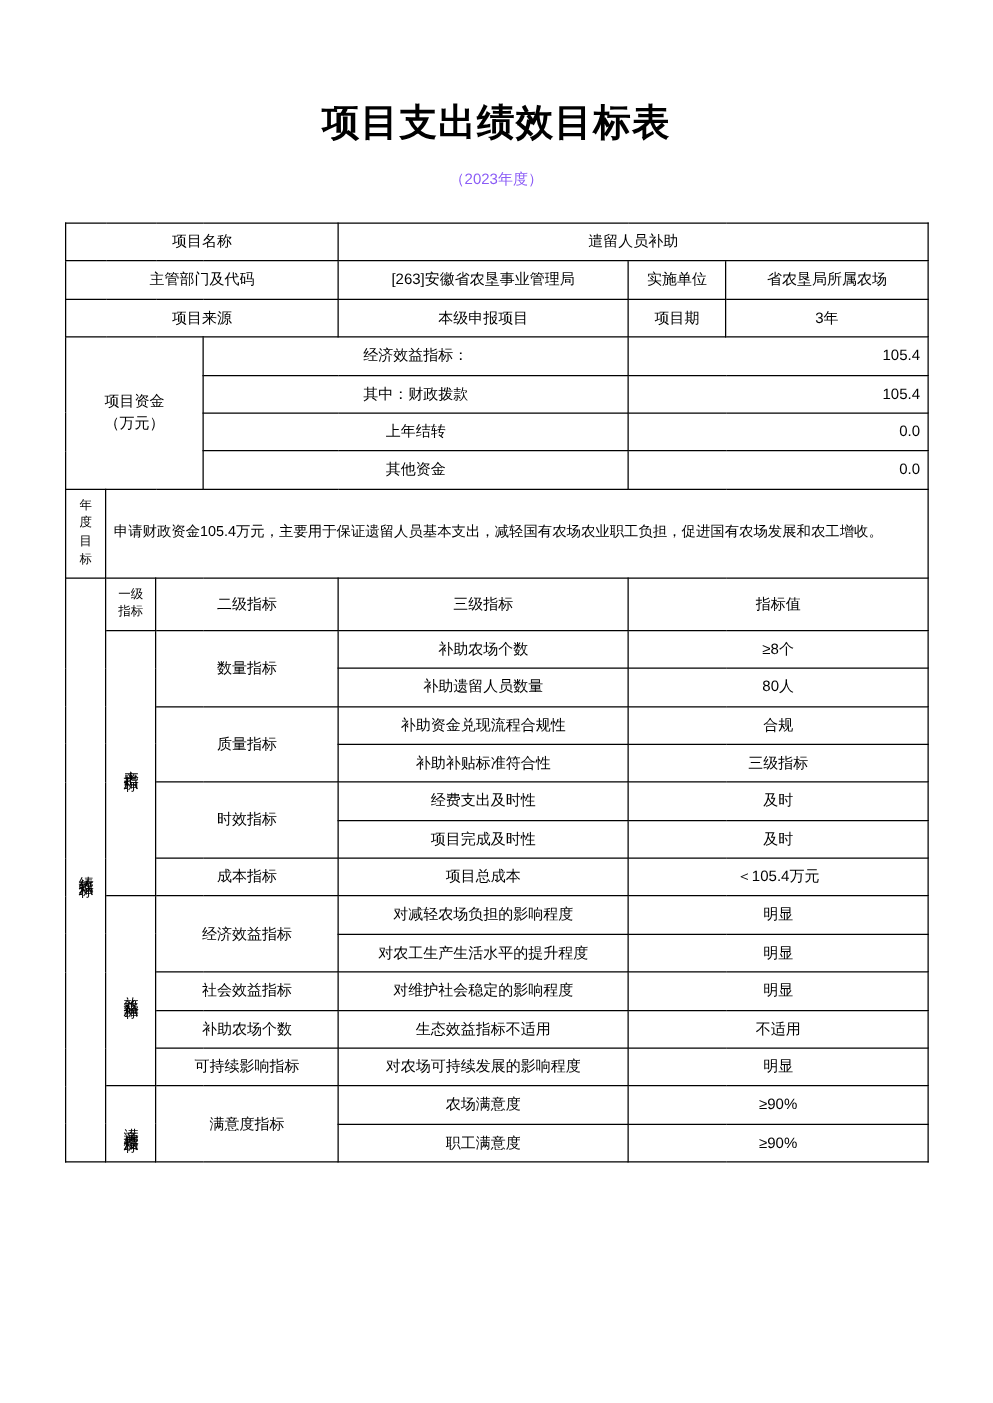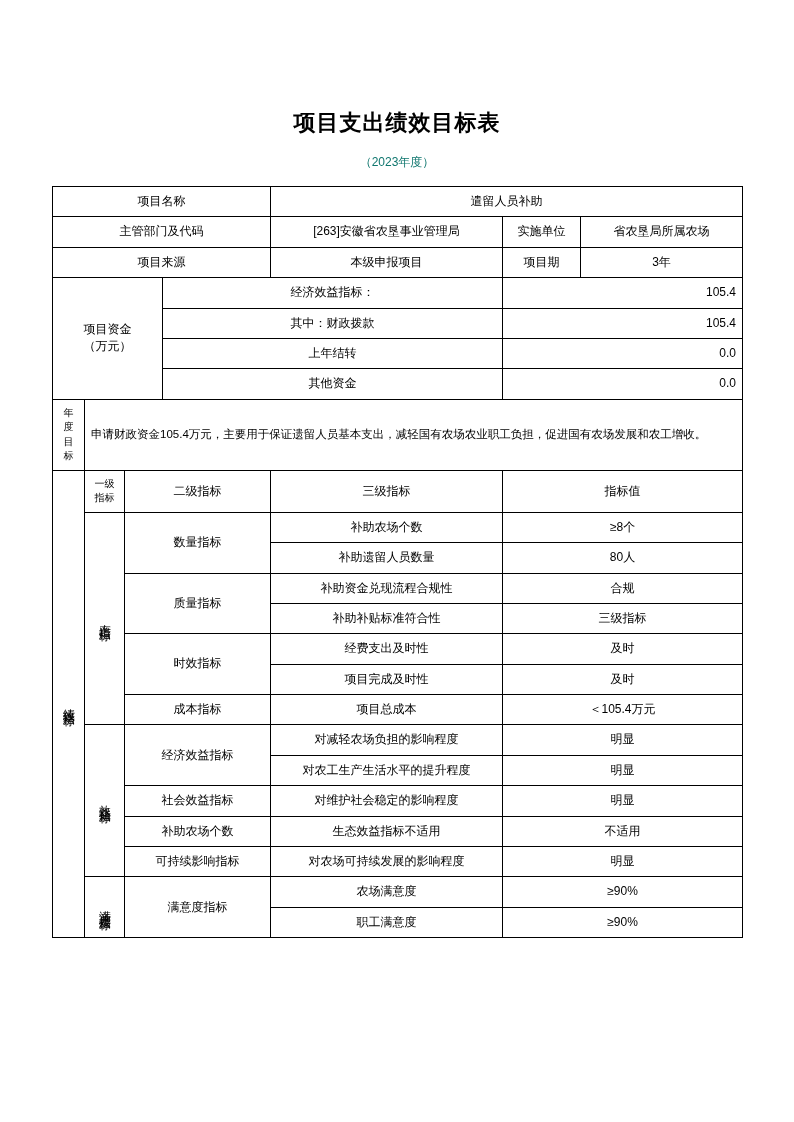--- a/index.html
+++ b/index.html
@@ -15,33 +15,33 @@
   }
   .page {
     width: 794px;
     height: 1122px;
     position: relative;
     box-sizing: border-box;
     padding: 0 52px;
   }
   .doc-title {
     text-align: center;
-    font-size: 22px;
+    font-size: 30px;
     font-weight: bold;
     letter-spacing: 1px;
-    margin-top: 108px;
+    margin-top: 78px;
     margin-bottom: 0;
     font-family: "Liberation Serif", serif;
   }
   .doc-subtitle {
     text-align: center;
     font-size: 12px;
     margin-top: 16px;
-    margin-bottom: 15px;
-    color: #0f766e;
+    margin-bottom: 26px;
+    color: #8b5cf6;
   }
   table.main {
     border-collapse: collapse;
     width: 690px;
     table-layout: fixed;
     font-size: 12px;
   }
   table.main td {
     border: 1px solid #000000;
     padding: 6px 6px;

